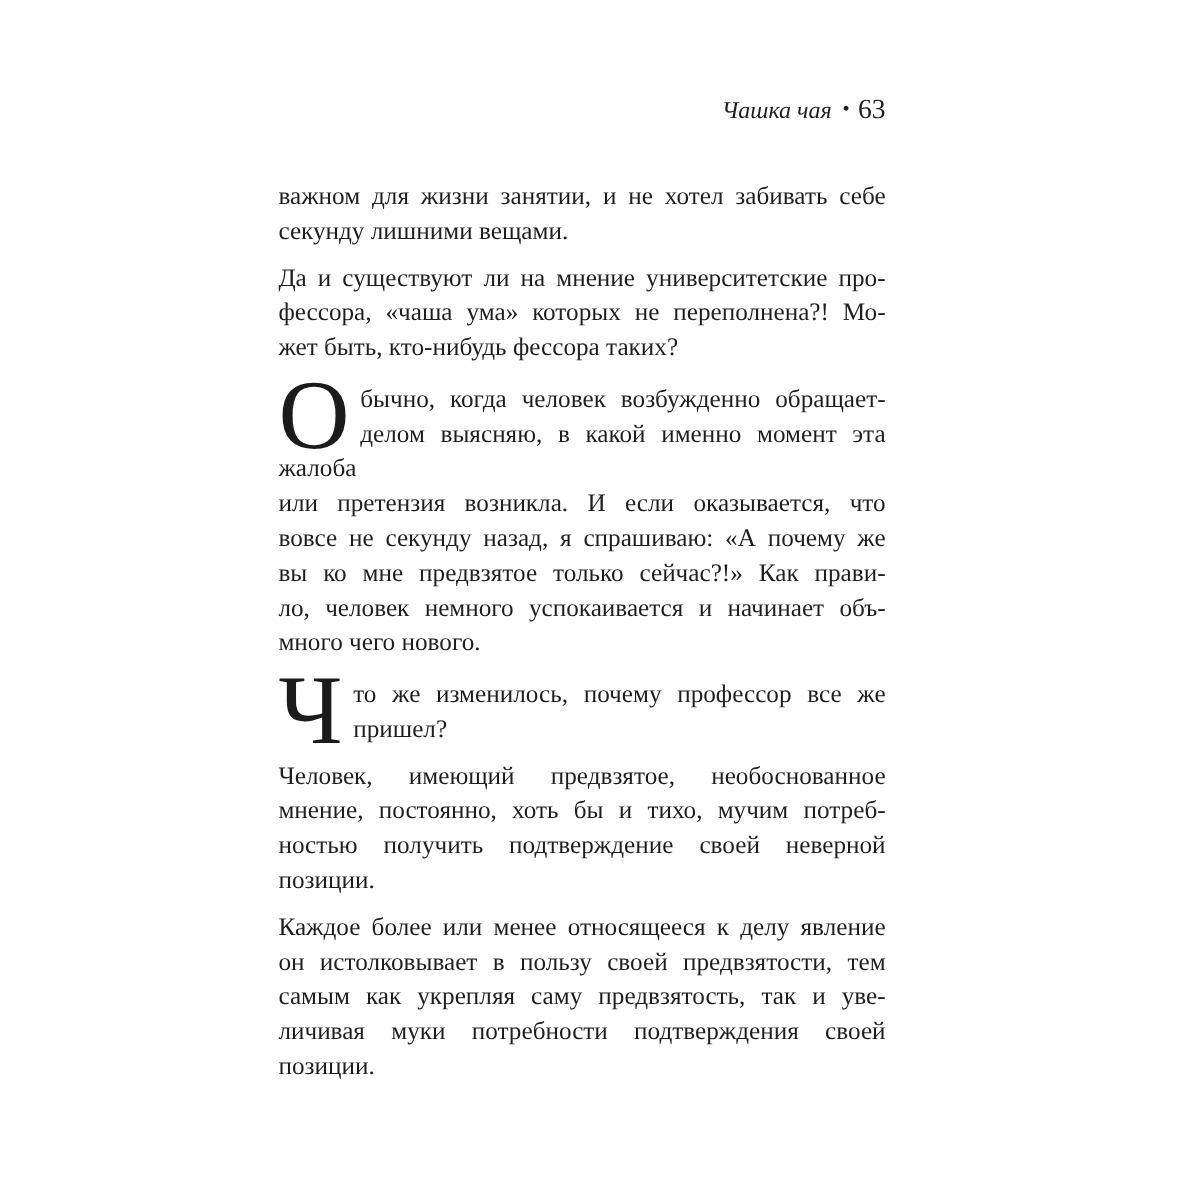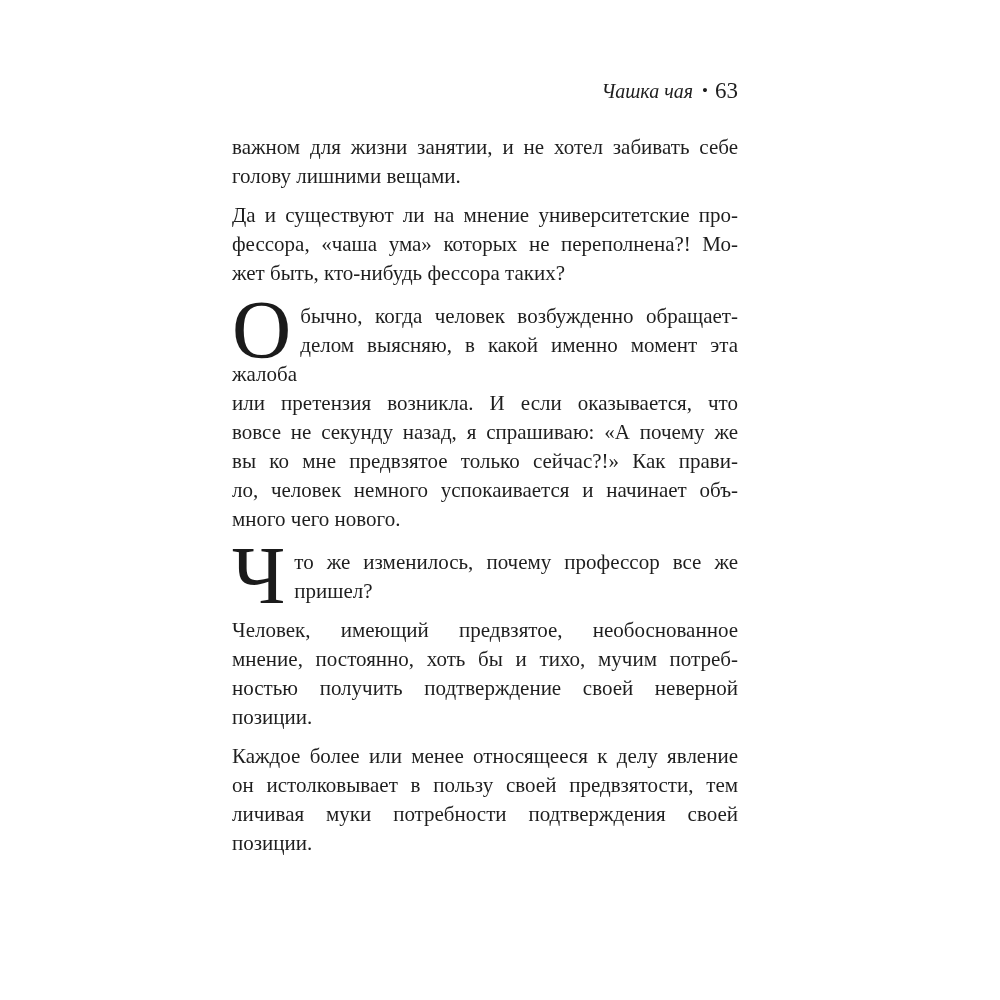--- a/index.html
+++ b/index.html
@@ -45,21 +45,21 @@
   .text-block {
     position: absolute;
     left: 232px;
     top: 133px;
     width: 506px;
     font-size: 21px;
     line-height: 29px;
     color: #1e1e1e;
   }
   .para { margin: 10px 0 0 0; }
-  .para:first-child { margin-top: 0; }
+  .para:first-child { margin-top: 16px; }
   .para.has-dropcap { margin-top: 14px; }
   .line {
     text-align: justify;
     text-align-last: justify;
   }
   .line.last {
     text-align-last: left;
   }
   .dropcap {
     float: left;
@@ -73,21 +73,21 @@
 </head>
 <body>
 
 <div class="page">
   <div class="running-header">
     <span class="rh-title">Чашка чая</span><span class="rh-bullet">•</span><span class="rh-num">63</span>
   </div>
   <div class="text-block" id="text-block">
       <div class="para">
         <div class="line">важном для жизни занятии, и не хотел забивать себе</div>
-        <div class="line last">голову лишними вещами.</div>
+        <div class="line last">секунду лишними вещами.</div>
       </div>
       <div class="para">
         <div class="line">Да и существуют ли на мнение университетские про-</div>
         <div class="line">фессора, «чаша ума» которых не переполнена?! Мо-</div>
         <div class="line last">жет быть, кто-нибудь фессора таких?</div>
       </div>
       <div class="para has-dropcap">
         <span class="dropcap">О</span>
         <div class="line">бычно, когда человек возбужденно обращает-</div>
         <div class="line">делом выясняю, в какой именно момент эта жалоба</div>
@@ -104,17 +104,18 @@
       </div>
       <div class="para">
         <div class="line">Человек, имеющий предвзятое, необоснованное</div>
         <div class="line">мнение, постоянно, хоть бы и тихо, мучим потреб-</div>
         <div class="line">ностью получить подтверждение своей неверной</div>
         <div class="line last">позиции.</div>
       </div>
       <div class="para">
         <div class="line">Каждое более или менее относящееся к делу явление</div>
         <div class="line">он истолковывает в пользу своей предвзятости, тем</div>
+        <div class="line">самым как укрепляя саму предвзятость, так и уве-</div>
         <div class="line">личивая муки потребности подтверждения своей</div>
         <div class="line last">позиции.</div>
       </div>
     </div>
 </div>
 
 </body></html>

